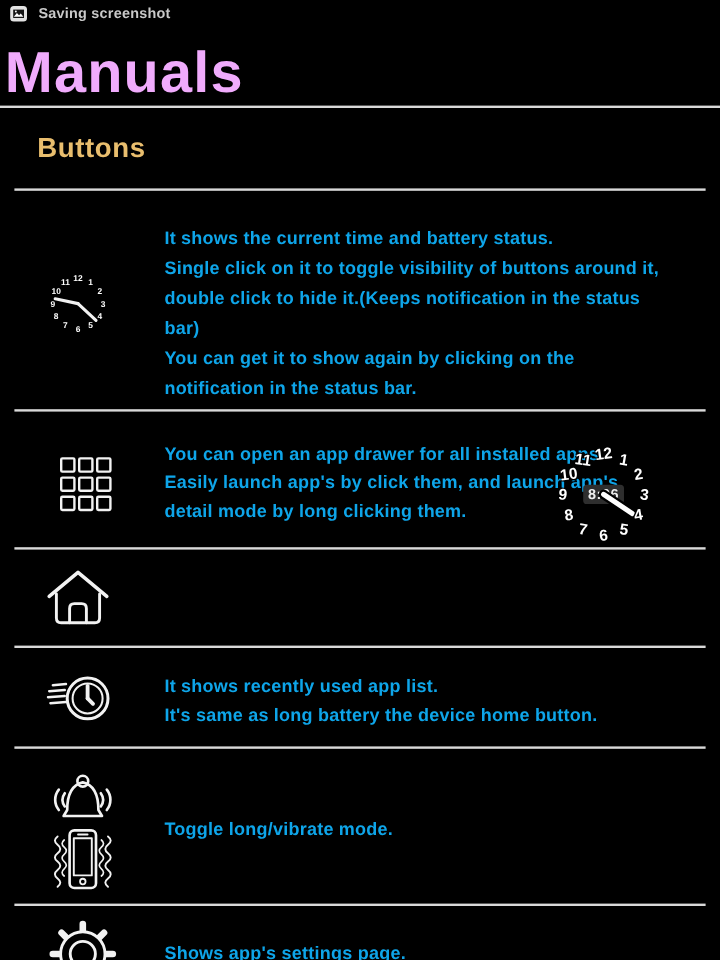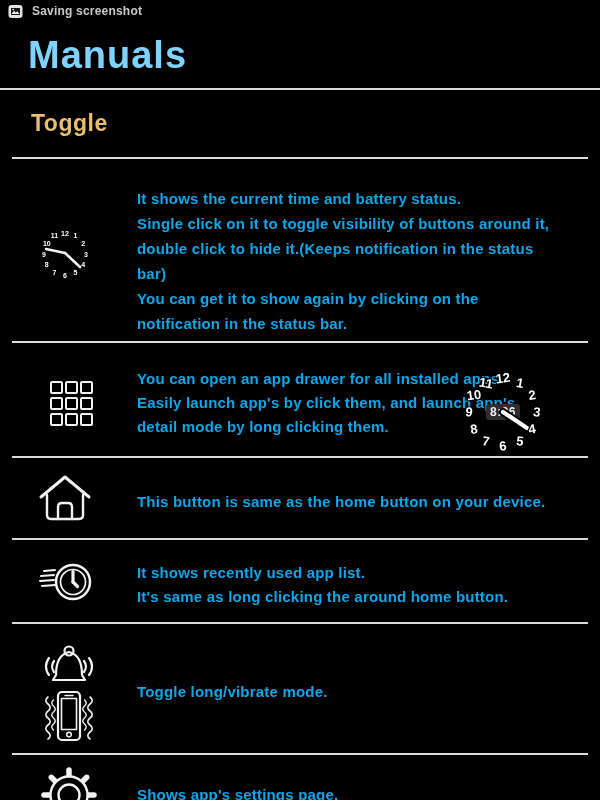--- a/index.html
+++ b/index.html
@@ -6,21 +6,21 @@
   body{width:600px;height:800px;overflow:hidden;position:relative;
        font-family:"Liberation Sans",sans-serif;-webkit-font-smoothing:antialiased;}
   .screen{position:absolute;inset:0;background:#000;padding-left:25px;}
 
   
   .statusbar{position:absolute;left:0;top:0;width:600px;height:22px;display:flex;align-items:center;}
   .sb-icon{margin-left:8px;flex:0 0 auto;}
   .sb-text{color:#c9c9c9;font-size:12px;font-weight:bold;margin-left:9px;letter-spacing:.2px;}
 
   
-  .app-title{position:absolute;left:28px;top:34px;color:#7dd3fc;font-size:38px;font-weight:bold;letter-spacing:1px;}
+  .app-title{position:absolute;left:4px;top:34px;color:#f0abfc;font-size:48px;font-weight:bold;letter-spacing:1px;}
   .divider{position:absolute;height:2px;background:#d9d9d9;}
   .divider.full{left:0;width:600px;}
   .divider.inset{left:12px;width:576px;}
 
   .section-title{position:absolute;left:31px;top:110px;color:#e9be6e;font-size:23px;font-weight:bold;letter-spacing:.5px;}
 
   
   .rowtext{position:absolute;left:137px;width:455px;color:#0ea5e9;font-size:15px;font-weight:bold;
            line-height:24px;white-space:pre-line;letter-spacing:.2px;}
   .icon{position:absolute;}
@@ -63,21 +63,21 @@
       <rect x="3" y="4" width="9" height="7" fill="#151515"></rect>
       <path d="M3.5,10 l2.6,-3.2 1.8,2 1.4,-1.6 2.2,2.8 z" fill="#ffffff"></path>
       <circle cx="5.2" cy="5.6" r="0.8" fill="#ffffff"></circle>
     </svg>
     <span class="sb-text">Saving screenshot</span>
   </div>
 
   <div class="app-title">Manuals</div>
   <div class="divider full" style="top:88px"></div>
 
-  <div class="section-title">Toggle</div>
+  <div class="section-title">Buttons</div>
   <div class="divider inset" style="top:157px"></div>
 
   <svg class="icon" style="left:37px;top:225px" width="56" height="56" viewBox="0 0 56 56">
     <text class="mini-digit" x="28" y="8">12</text>
     <text class="mini-digit" x="38.5" y="10.8">1</text>
     <text class="mini-digit" x="46.2" y="18.5">2</text>
     <text class="mini-digit" x="49" y="29">3</text>
     <text class="mini-digit" x="46.2" y="39.5">4</text>
     <text class="mini-digit" x="38.5" y="47.2">5</text>
     <text class="mini-digit" x="28" y="50">6</text>
@@ -113,37 +113,36 @@
   <div class="rowtext" style="top:367px">You can open an app drawer for all installed apps.
 Easily launch app's by click them, and launch app's
 detail mode by long clicking them.</div>
   <div class="divider inset" style="top:456px"></div>
 
   <svg class="icon" style="left:37px;top:472px" width="56" height="54" viewBox="0 0 56 54">
     <path d="M10,23 L10,43 Q10,47 14,47 L42,47 Q46,47 46,43 L46,23" fill="#161616" class="st" stroke-width="2.4"></path>
     <polyline class="st" points="4,25 28,5 52,25" stroke-width="3"></polyline>
     <path class="st" d="M21,47 L21,35 Q21,31 25,31 L31,31 Q35,31 35,35 L35,47" stroke-width="2.4"></path>
   </svg>
-  <div class="rowtext" style="top:490px">This button is same as the home button on your device.</div>
   <div class="divider inset" style="top:538px"></div>
 
   <svg class="icon" style="left:36px;top:558px" width="58" height="50" viewBox="0 0 58 50">
     <g class="st" stroke-width="2">
       <line x1="8" y1="13" x2="19" y2="12"></line>
       <line x1="5" y1="18" x2="18" y2="17"></line>
       <line x1="4" y1="23" x2="18" y2="22"></line>
       <line x1="6" y1="28" x2="19" y2="27"></line>
     </g>
     <circle class="st" cx="37" cy="24" r="17" stroke-width="2.5"></circle>
     <circle class="st" cx="37" cy="24" r="12.5" stroke-width="1.7"></circle>
     <line class="st" x1="37" y1="24" x2="37" y2="13.5" stroke-width="3.2"></line>
     <line class="st" x1="37" y1="24" x2="41.5" y2="28.5" stroke-width="3.2"></line>
   </svg>
   <div class="rowtext" style="top:561px">It shows recently used app list.
-It's same as long clicking the around home button.</div>
+It's same as long battery the device home button.</div>
   <div class="divider inset" style="top:622px"></div>
 
   <svg class="icon" style="left:40px;top:643px" width="58" height="46" viewBox="0 0 58 46">
     <circle class="st" cx="29" cy="8" r="4.5" stroke-width="2.2"></circle>
     <path class="st" d="M29,9 C20,11 16,20 16,32 L13,37 L45,37 L42,32 C42,20 38,11 29,9 Z" stroke-width="2.2"></path>
     <path class="st" d="M9,15 C5,20 5,27 9,32" stroke-width="2.2"></path>
     <path class="st" d="M14,18 C11.5,21.5 11.5,25.5 14,29" stroke-width="2.2"></path>
     <path class="st" d="M49,15 C53,20 53,27 49,32" stroke-width="2.2"></path>
     <path class="st" d="M44,18 C46.5,21.5 46.5,25.5 44,29" stroke-width="2.2"></path>
   </svg>

